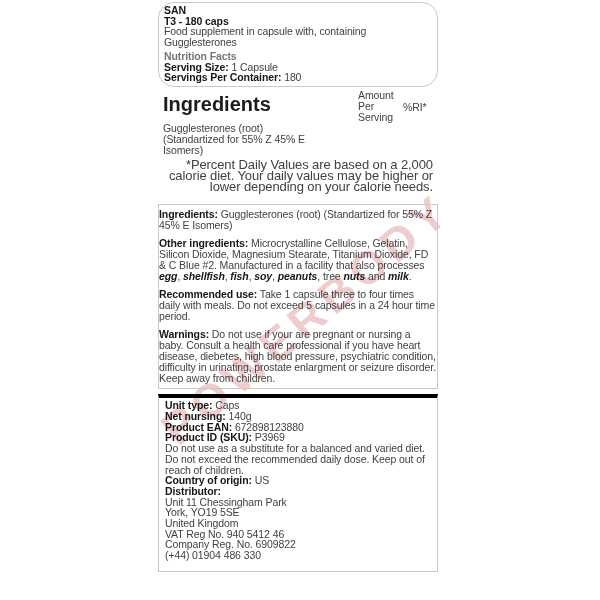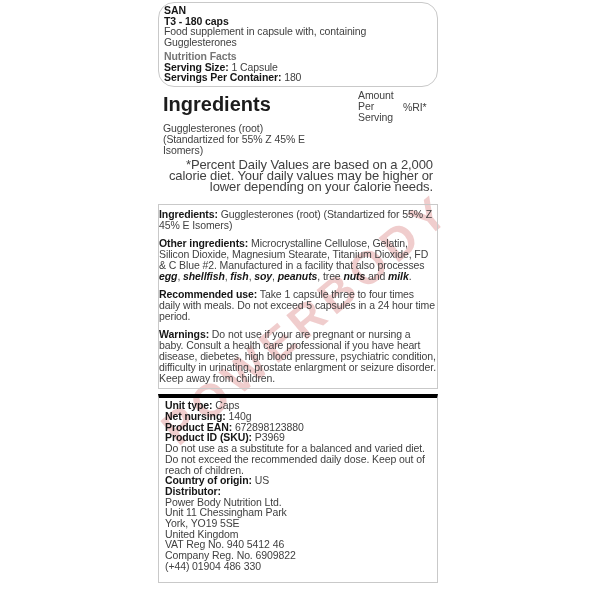--- a/index.html
+++ b/index.html
@@ -70,21 +70,20 @@
     </div>
 
     <div class="box box3">
       <div><span class="lbl">Unit type:</span><span> Caps</span></div>
       <div><span class="lbl">Net nursing:</span><span> 140g</span></div>
       <div><span class="lbl">Product EAN:</span><span> 672898123880</span></div>
       <div><span class="lbl">Product ID (SKU):</span><span> P3969</span></div>
       <div>Do not use as a substitute for a balanced and varied diet. Do not exceed the recommended daily dose. Keep out of reach of children.</div>
       <div><span class="lbl">Country of origin:</span><span> US</span></div>
       <div class="lbl">Distributor:</div>
-      <div>Power Body Nutrition Ltd.</div>
       <div>Unit 11 Chessingham Park</div>
       <div>York, YO19 5SE</div>
       <div>United Kingdom</div>
       <div>VAT Reg No. 940 5412 46</div>
       <div>Company Reg. No. 6909822</div>
       <div>(+44) 01904 486 330</div>
     </div>
 
   </div>
 </div>

